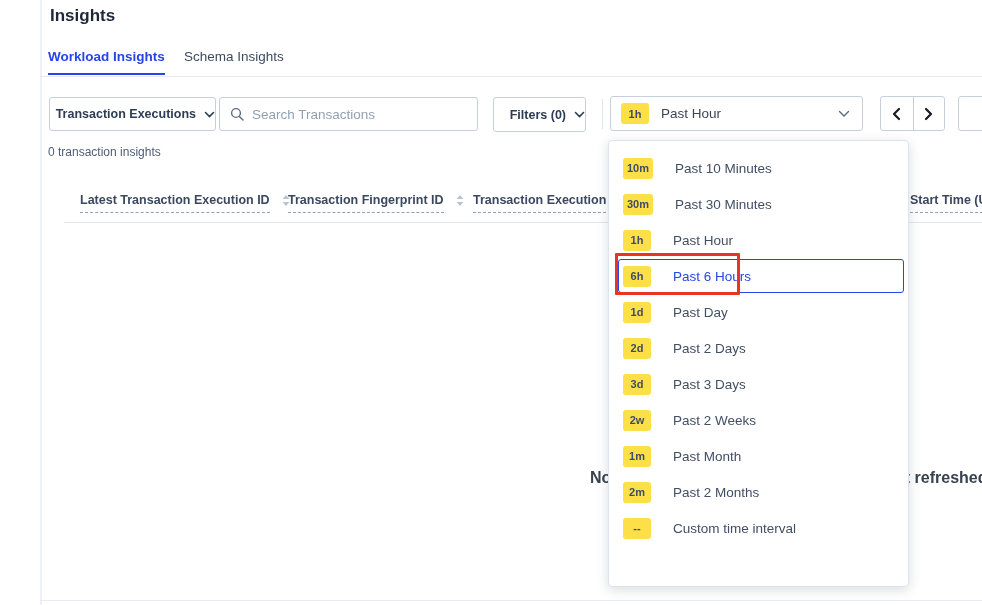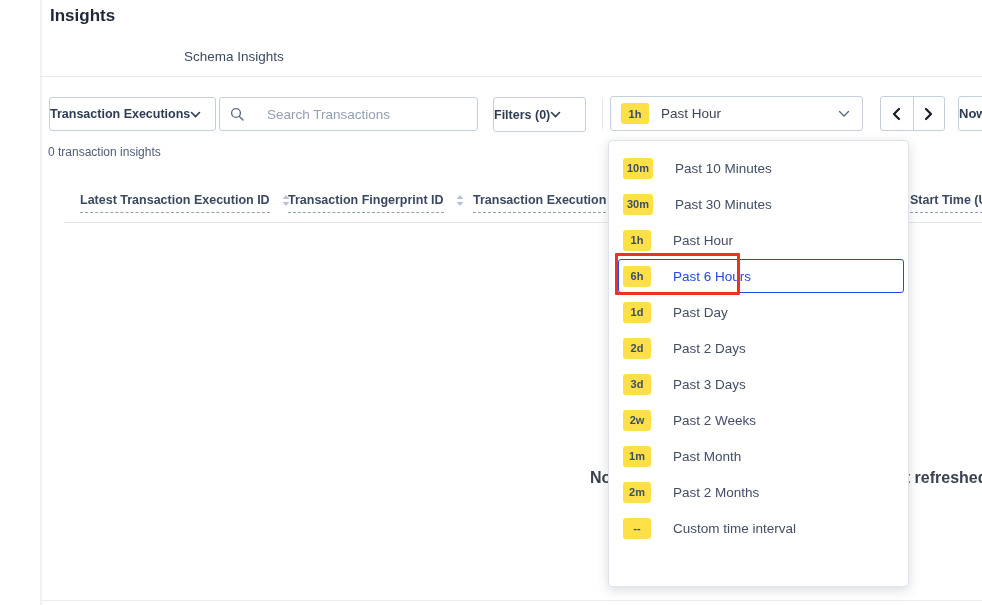--- a/index.html
+++ b/index.html
@@ -16,32 +16,32 @@
   
   .tabs-line { position:absolute; left:0; top:76px; width:982px; height:1px; background:#e6eaf0; }
   .tab { position:absolute; top:49px; font-size:13.5px; cursor:pointer; }
   .tab-active { left:8px; color:var(--blue); font-weight:bold; padding-bottom:9px; border-bottom:2.5px solid var(--blue); }
   .tab-inactive { left:144px; color:#3c4a60; }
 
   :root { --blue:#2447e6; --navy:#2e3c54; --border:#c6d0dd; }
 
   
   .btn {
-    position:absolute; display:flex; align-items:center; justify-content:flex-start; 
+    position:absolute; display:flex; align-items:center; justify-content:flex-end; gap:8px;
     background:#fff; border:1px solid var(--border); border-radius:3px;
     font-weight:bold; font-size:12.5px; color:var(--navy); cursor:pointer;
   }
   .view-btn   { left:9px;   top:97px; width:167px; height:34px; }
   .filters-btn{ left:453px; top:97px; width:93px;  height:35px; }
   .now-btn    { left:918px; top:96px; width:67px;  height:35px; font-size:13px; }
 
   .search-box {
     position:absolute; left:179px; top:97px; width:259px; height:34px;
     border:1px solid var(--border); border-radius:3px; background:#fff;
-    display:flex; align-items:center; padding:0 10px; gap:23px;
+    display:flex; align-items:center; padding:0 10px; gap:8px;
   }
   .search-input { border:none; outline:none; flex:1; font-size:13.5px; color:#3c4a60; font-family:"Liberation Sans", sans-serif; background:transparent; }
   .search-input::placeholder { color:#93a0b2; }
 
   .toolbar-divider { position:absolute; left:562px; top:99px; width:1px; height:30px; background:#e0e5ec; }
 
   .time-btn {
     position:absolute; left:570px; top:96px; width:253px; height:35px;
     background:#fff; border:1px solid var(--border); border-radius:3px;
     display:flex; align-items:center; padding:0 12px 0 10px; cursor:pointer;
@@ -92,20 +92,21 @@
 </style>
 </head>
 <body>
 
 <div class="page">
   <div class="edge-left"></div>
   <div class="edge-bottom"></div>
 
   <div class="page-title">Insights</div>
 
+  <div class="tab tab-active">Workload Insights</div>
   <div class="tab tab-inactive">Schema Insights</div>
   <div class="tabs-line"></div>
 
   <div class="btn view-btn">
     <span>Transaction Executions</span>
     <svg width="11" height="7">
         <polyline points="1.5,1.5 5.5,5.5 9.5,1.5" fill="none" stroke="#2e3c54" stroke-width="1.6" stroke-linecap="round"></polyline>
       </svg>
   </div>
 

